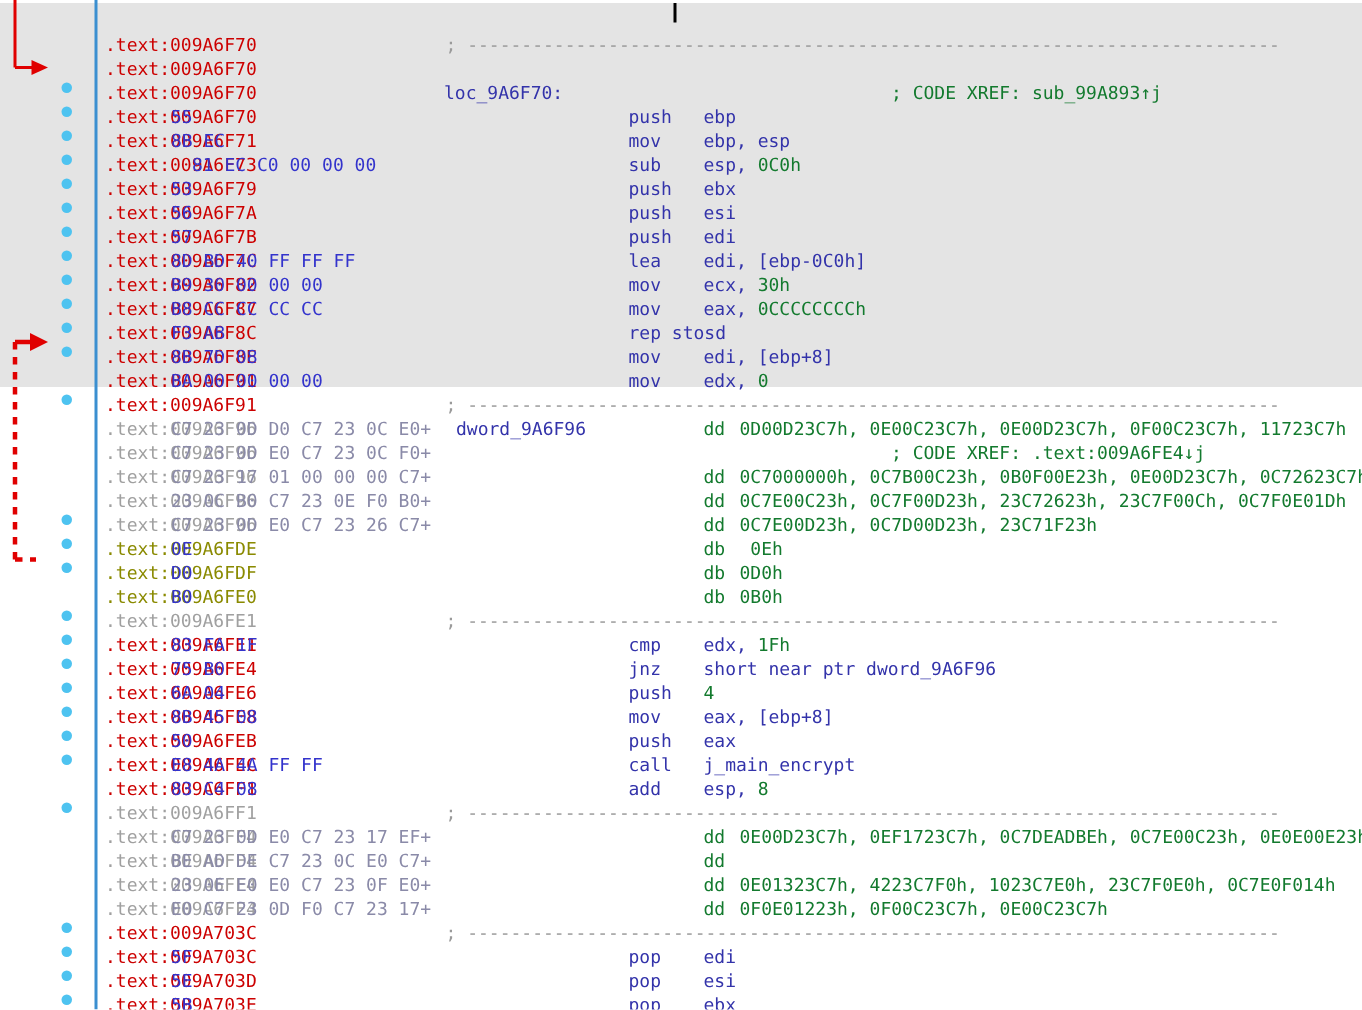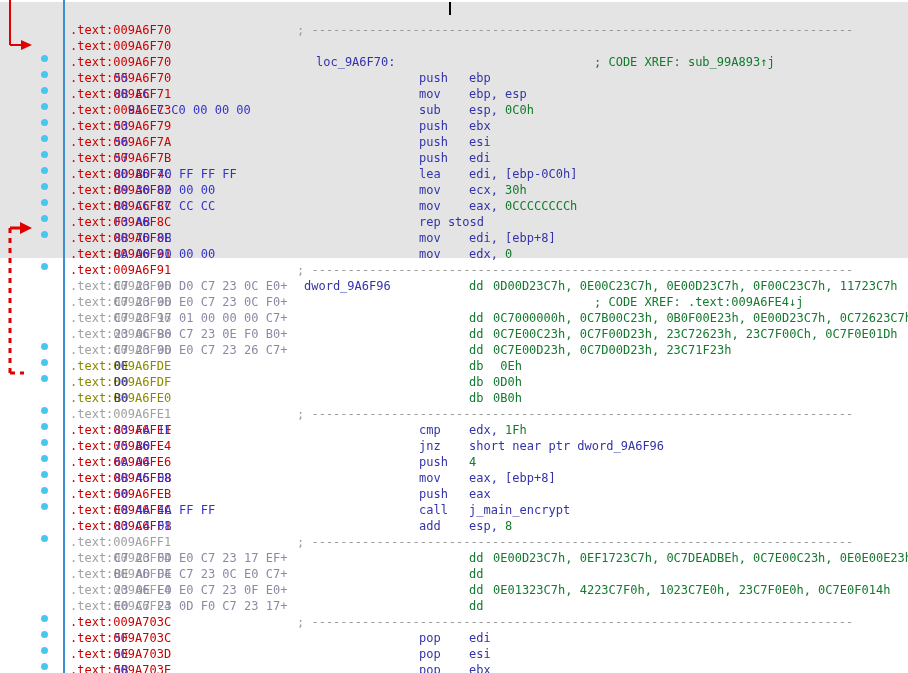--- a/index.html
+++ b/index.html
@@ -49,21 +49,21 @@
 <div id="app">
 
   <div class="topclip"></div>
 
   <div class="code" id="code">
       <div class="rowhl" style="top: 2px; height: 16px;"></div>
       <div class="row" style="top: 2px;"><span class="seg addr" style="left: 6px;">.text:009A6F70</span><span class="seg sep" style="left: 233px;">; ---------------------------------------------------------------------------</span></div>
       <div class="rowhl" style="top: 18px; height: 16px;"></div>
       <div class="row" style="top: 18px;"><span class="seg addr" style="left: 6px;">.text:009A6F70</span></div>
       <div class="rowhl" style="top: 34px; height: 16px;"></div>
-      <div class="row" style="top: 34px;"><span class="seg addr" style="left: 6px;">.text:009A6F70</span><span class="seg mnem" style="left: 252px;">loc_9A6F70:</span><span class="seg cmt" style="left: 530px;">; CODE XREF: sub_99A893↑j</span></div>
+      <div class="row" style="top: 34px;"><span class="seg addr" style="left: 6px;">.text:009A6F70</span><span class="seg mnem" style="left: 232px;">loc_9A6F70:</span><span class="seg cmt" style="left: 530px;">; CODE XREF: sub_99A893↑j</span></div>
       <div class="rowhl" style="top: 50px; height: 16px;"></div>
       <div class="row" style="top: 50px;"><span class="seg addr" style="left: 6px;">.text:009A6F70</span><span class="seg bytes" style="left: 50px;">55</span><span class="seg mnem" style="left: 355px;">push</span><span class="seg op" style="left: 405px;">ebp</span></div>
       <div class="rowhl" style="top: 66px; height: 16px;"></div>
       <div class="row" style="top: 66px;"><span class="seg addr" style="left: 6px;">.text:009A6F71</span><span class="seg bytes" style="left: 50px;">8B EC</span><span class="seg mnem" style="left: 355px;">mov</span><span class="seg op" style="left: 405px;">ebp, esp</span></div>
       <div class="rowhl" style="top: 82px; height: 16px;"></div>
       <div class="row" style="top: 82px;"><span class="seg addr" style="left: 6px;">.text:009A6F73</span><span class="seg bytes" style="left: 64px;">81 EC C0 00 00 00</span><span class="seg mnem" style="left: 355px;">sub</span><span class="seg op" style="left: 405px;">esp, </span><span class="seg num" style="left: 441.1px;">0C0h</span></div>
       <div class="rowhl" style="top: 98px; height: 16px;"></div>
       <div class="row" style="top: 98px;"><span class="seg addr" style="left: 6px;">.text:009A6F79</span><span class="seg bytes" style="left: 50px;">53</span><span class="seg mnem" style="left: 355px;">push</span><span class="seg op" style="left: 405px;">ebx</span></div>
       <div class="rowhl" style="top: 114px; height: 16px;"></div>
       <div class="row" style="top: 114px;"><span class="seg addr" style="left: 6px;">.text:009A6F7A</span><span class="seg bytes" style="left: 50px;">56</span><span class="seg mnem" style="left: 355px;">push</span><span class="seg op" style="left: 405px;">esi</span></div>
@@ -96,21 +96,21 @@
       <div class="row" style="top: 418px;"><span class="seg addr" style="left: 6px;">.text:009A6FE4</span><span class="seg bytes" style="left: 50px;">75 B0</span><span class="seg mnem" style="left: 355px;">jnz</span><span class="seg op" style="left: 405px;">short near ptr dword_9A6F96</span></div>
       <div class="row" style="top: 434px;"><span class="seg addr" style="left: 6px;">.text:009A6FE6</span><span class="seg bytes" style="left: 50px;">6A 04</span><span class="seg mnem" style="left: 355px;">push</span><span class="seg num" style="left: 405px;">4</span></div>
       <div class="row" style="top: 450px;"><span class="seg addr" style="left: 6px;">.text:009A6FE8</span><span class="seg bytes" style="left: 50px;">8B 45 08</span><span class="seg mnem" style="left: 355px;">mov</span><span class="seg op" style="left: 405px;">eax, [ebp+8]</span></div>
       <div class="row" style="top: 466px;"><span class="seg addr" style="left: 6px;">.text:009A6FEB</span><span class="seg bytes" style="left: 50px;">50</span><span class="seg mnem" style="left: 355px;">push</span><span class="seg op" style="left: 405px;">eax</span></div>
       <div class="row" style="top: 482px;"><span class="seg addr" style="left: 6px;">.text:009A6FEC</span><span class="seg bytes" style="left: 50px;">E8 4A 4A FF FF</span><span class="seg mnem" style="left: 355px;">call</span><span class="seg op" style="left: 405px;">j_main_encrypt</span></div>
       <div class="row" style="top: 498px;"><span class="seg addr" style="left: 6px;">.text:009A6FF1</span><span class="seg bytes" style="left: 50px;">83 C4 08</span><span class="seg mnem" style="left: 355px;">add</span><span class="seg op" style="left: 405px;">esp, </span><span class="seg num" style="left: 441.1px;">8</span></div>
       <div class="row" style="top: 514px;"><span class="seg addr dim" style="left: 6px;">.text:009A6FF1</span><span class="seg sep" style="left: 233px;">; ---------------------------------------------------------------------------</span></div>
       <div class="row" style="top: 530px;"><span class="seg addr dim" style="left: 6px;">.text:009A6FF4</span><span class="seg bytes dim" style="left: 50px;">C7 23 0D E0 C7 23 17 EF+</span><span class="seg dirv" style="left: 405px;">dd</span><span class="seg dirv" style="left: 429px;">0E00D23C7h, 0EF1723C7h, 0C7DEADBEh, 0C7E00C23h, 0E0E00E23h</span></div>
       <div class="row" style="top: 546px;"><span class="seg addr dim" style="left: 6px;">.text:009A6FF4</span><span class="seg bytes dim" style="left: 50px;">BE AD DE C7 23 0C E0 C7+</span><span class="seg dirv" style="left: 405px;">dd</span></div>
       <div class="row" style="top: 562px;"><span class="seg addr dim" style="left: 6px;">.text:009A6FF4</span><span class="seg bytes dim" style="left: 50px;">23 0E E0 E0 C7 23 0F E0+</span><span class="seg dirv" style="left: 405px;">dd</span><span class="seg dirv" style="left: 429px;">0E01323C7h, 4223C7F0h, 1023C7E0h, 23C7F0E0h, 0C7E0F014h</span></div>
-      <div class="row" style="top: 578px;"><span class="seg addr dim" style="left: 6px;">.text:009A6FF4</span><span class="seg bytes dim" style="left: 50px;">E0 C7 23 0D F0 C7 23 17+</span><span class="seg dirv" style="left: 405px;">dd</span></div>
+      <div class="row" style="top: 578px;"><span class="seg addr dim" style="left: 6px;">.text:009A6FF4</span><span class="seg bytes dim" style="left: 50px;">E0 C7 23 0D F0 C7 23 17+</span><span class="seg dirv" style="left: 405px;">dd</span><span class="seg dirv" style="left: 429px;">0F0E01223h, 0F00C23C7h, 0E00C23C7h</span></div>
       <div class="row" style="top: 594px;"><span class="seg addr" style="left: 6px;">.text:009A703C</span><span class="seg sep" style="left: 233px;">; ---------------------------------------------------------------------------</span></div>
       <div class="row" style="top: 610px;"><span class="seg addr" style="left: 6px;">.text:009A703C</span><span class="seg bytes" style="left: 50px;">5F</span><span class="seg mnem" style="left: 355px;">pop</span><span class="seg op" style="left: 405px;">edi</span></div>
       <div class="row" style="top: 626px;"><span class="seg addr" style="left: 6px;">.text:009A703D</span><span class="seg bytes" style="left: 50px;">5E</span><span class="seg mnem" style="left: 355px;">pop</span><span class="seg op" style="left: 405px;">esi</span></div>
       <div class="row" style="top: 642px;"><span class="seg addr" style="left: 6px;">.text:009A703E</span><span class="seg bytes" style="left: 50px;">5B</span><span class="seg mnem" style="left: 355px;">pop</span><span class="seg op" style="left: 405px;">ebx</span></div>
       <div class="row" style="top: 658px;"><span class="seg addr" style="left: 6px;">.text:009A703F</span><span class="seg bytes" style="left: 50px;">81 C4 C0 00 00 00</span><span class="seg mnem" style="left: 355px;">add</span><span class="seg op" style="left: 405px;">esp, </span><span class="seg num" style="left: 441.1px;">0C0h</span></div>
       <div class="caret" style="left: 385px; top: 2px;"></div>
     </div>
 
   <div class="gutter" id="gutter">
       <div class="gutter-hl" style="top: 2px; height: 16px;"></div>

